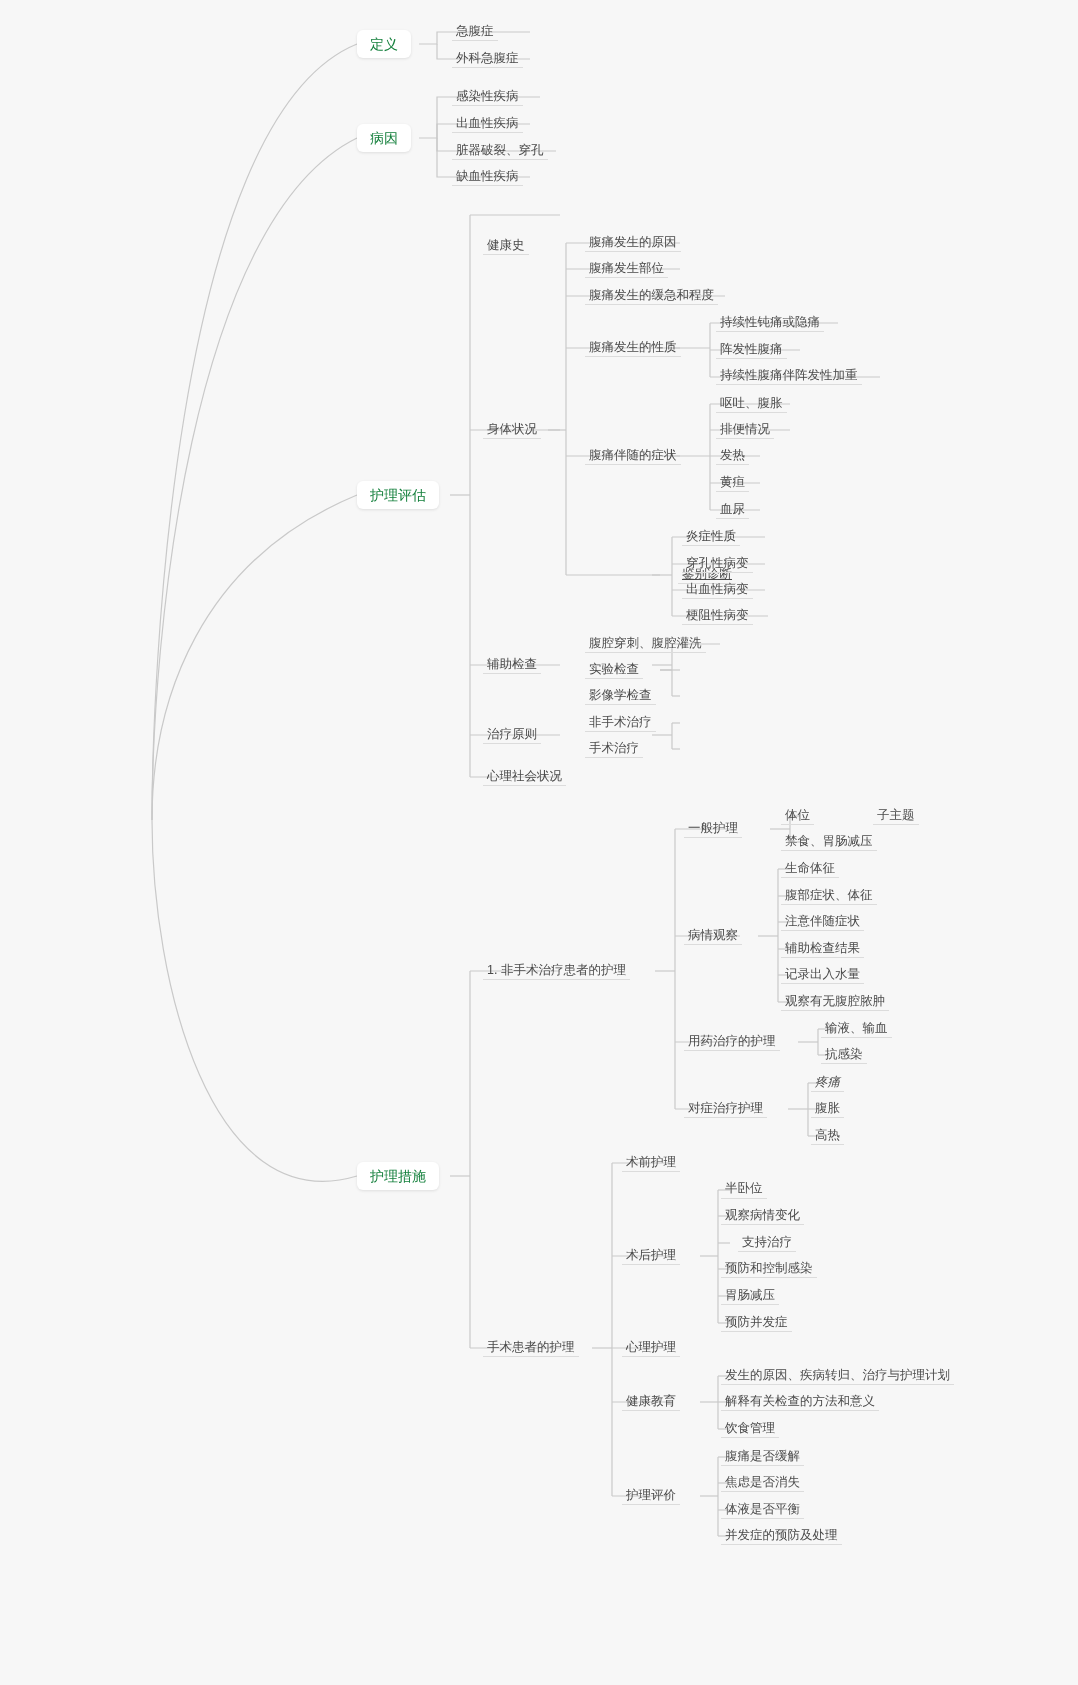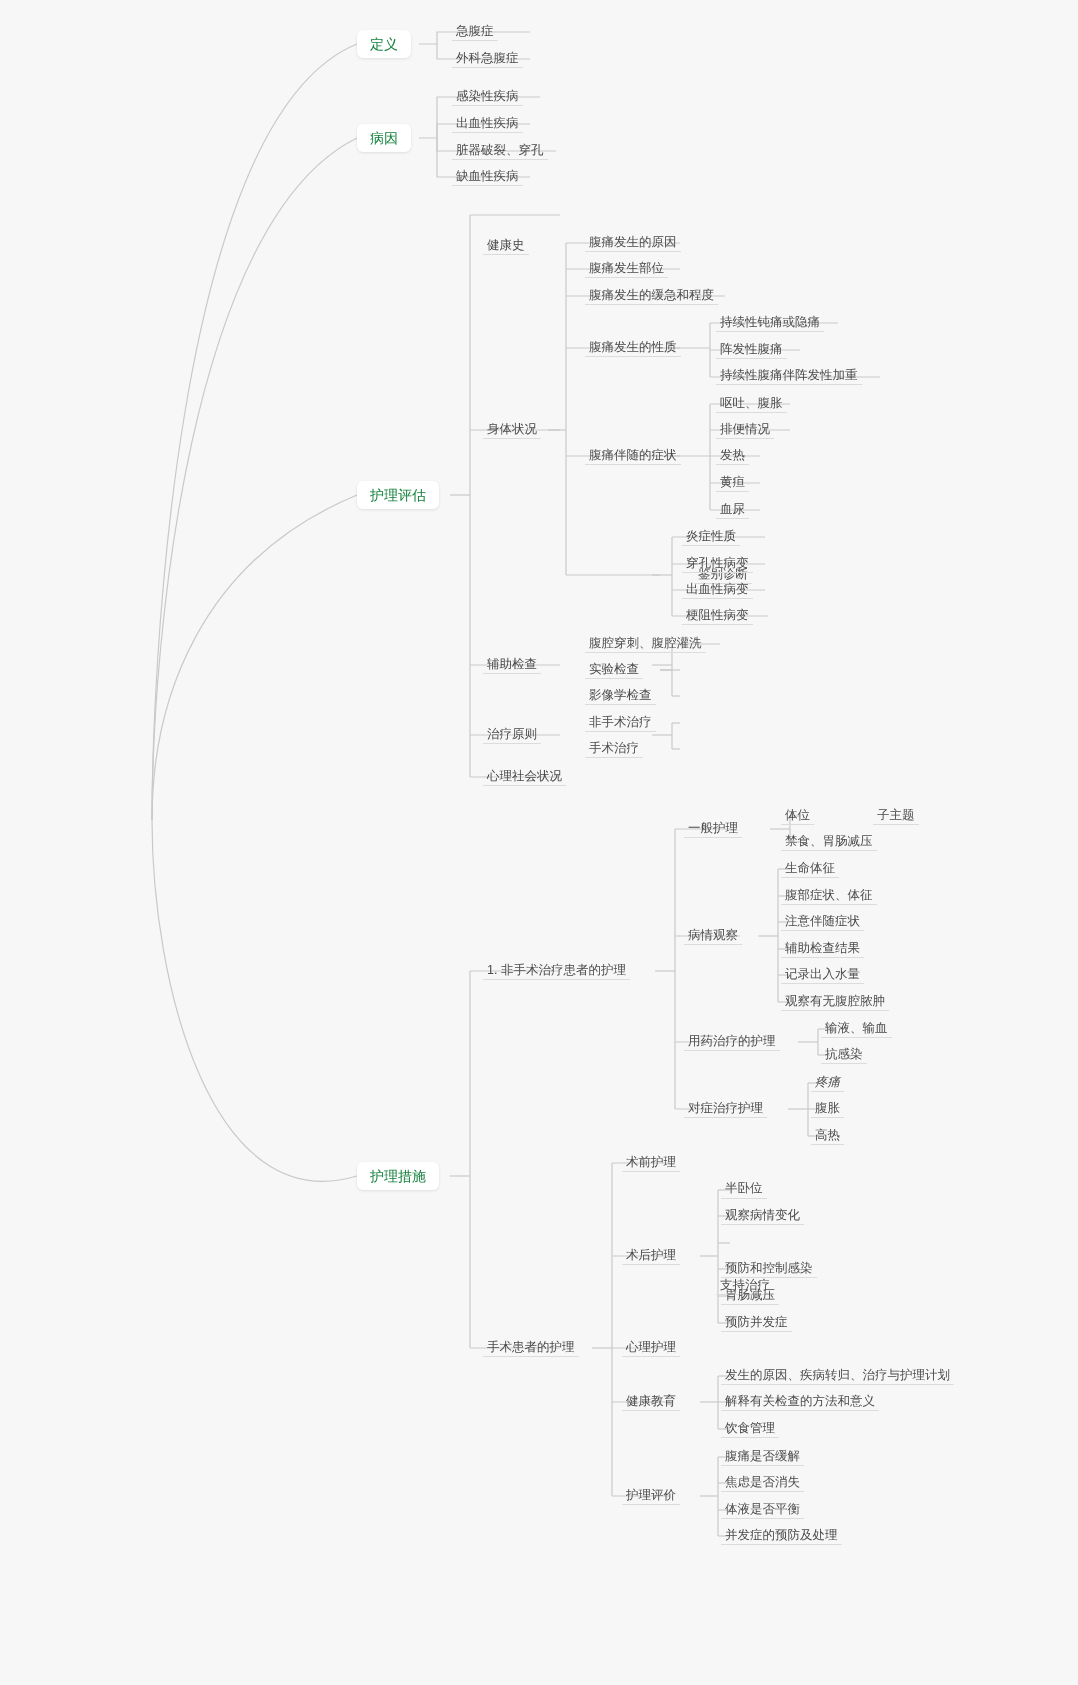--- a/index.html
+++ b/index.html
@@ -224,21 +224,21 @@
   <div class="node n-leaf under" style="left:483px; top:419px;">身体状况</div>
   <div class="node n-leaf under" style="left:483px; top:654px;">辅助检查</div>
   <div class="node n-leaf under" style="left:483px; top:724px;">治疗原则</div>
   <div class="node n-leaf under" style="left:483px; top:766px;">心理社会状况</div>
 
   <div class="node n-leaf under" style="left:585px; top:232px;">腹痛发生的原因</div>
   <div class="node n-leaf under" style="left:585px; top:258px;">腹痛发生部位</div>
   <div class="node n-leaf under" style="left:585px; top:285px;">腹痛发生的缓急和程度</div>
   <div class="node n-leaf under" style="left:585px; top:337px;">腹痛发生的性质</div>
   <div class="node n-leaf under" style="left:585px; top:445px;">腹痛伴随的症状</div>
-  <div class="node n-leaf under" style="left:694px; top:564px;">鉴别诊断</div>
+  <div class="node n-leaf under" style="left:678px; top:564px;text-decoration:underline;">鉴别诊断</div>
 
   <div class="node n-leaf under" style="left:716px; top:312px;">持续性钝痛或隐痛</div>
   <div class="node n-leaf under" style="left:716px; top:339px;">阵发性腹痛</div>
   <div class="node n-leaf under" style="left:716px; top:365px;">持续性腹痛伴阵发性加重</div>
 
   <div class="node n-leaf under" style="left:716px; top:393px;">呕吐、腹胀</div>
   <div class="node n-leaf under" style="left:716px; top:419px;">排便情况</div>
   <div class="node n-leaf under" style="left:716px; top:445px;">发热</div>
   <div class="node n-leaf under" style="left:716px; top:472px;">黄疸</div>
   <div class="node n-leaf under" style="left:716px; top:499px;">血尿</div>
@@ -282,21 +282,21 @@
   <div class="node n-leaf under" style="left:811px; top:1125px;">高热</div>
 
   <div class="node n-leaf under" style="left:622px; top:1152px;">术前护理</div>
   <div class="node n-leaf under" style="left:622px; top:1245px;">术后护理</div>
   <div class="node n-leaf under" style="left:622px; top:1337px;">心理护理</div>
   <div class="node n-leaf under" style="left:622px; top:1391px;">健康教育</div>
   <div class="node n-leaf under" style="left:622px; top:1485px;">护理评价</div>
 
   <div class="node n-leaf under" style="left:721px; top:1179px;font-family:Liberation Mono, monospace;">半卧位</div>
   <div class="node n-leaf under" style="left:721px; top:1205px;">观察病情变化</div>
-  <div class="node n-leaf under" style="left:716px; top:1232px;margin-top:43px;">支持治疗</div>
+  <div class="node n-leaf under" style="left:738px; top:1232px;">支持治疗</div>
   <div class="node n-leaf under" style="left:721px; top:1258px;">预防和控制感染</div>
   <div class="node n-leaf under" style="left:721px; top:1285px;">胃肠减压</div>
   <div class="node n-leaf under" style="left:721px; top:1312px;">预防并发症</div>
 
   <div class="node n-leaf under" style="left:721px; top:1365px;">发生的原因、疾病转归、治疗与护理计划</div>
   <div class="node n-leaf under" style="left:721px; top:1391px;">解释有关检查的方法和意义</div>
   <div class="node n-leaf under" style="left:721px; top:1418px;">饮食管理</div>
 
   <div class="node n-leaf under" style="left:721px; top:1446px;">腹痛是否缓解</div>
   <div class="node n-leaf under" style="left:721px; top:1472px;">焦虑是否消失</div>

